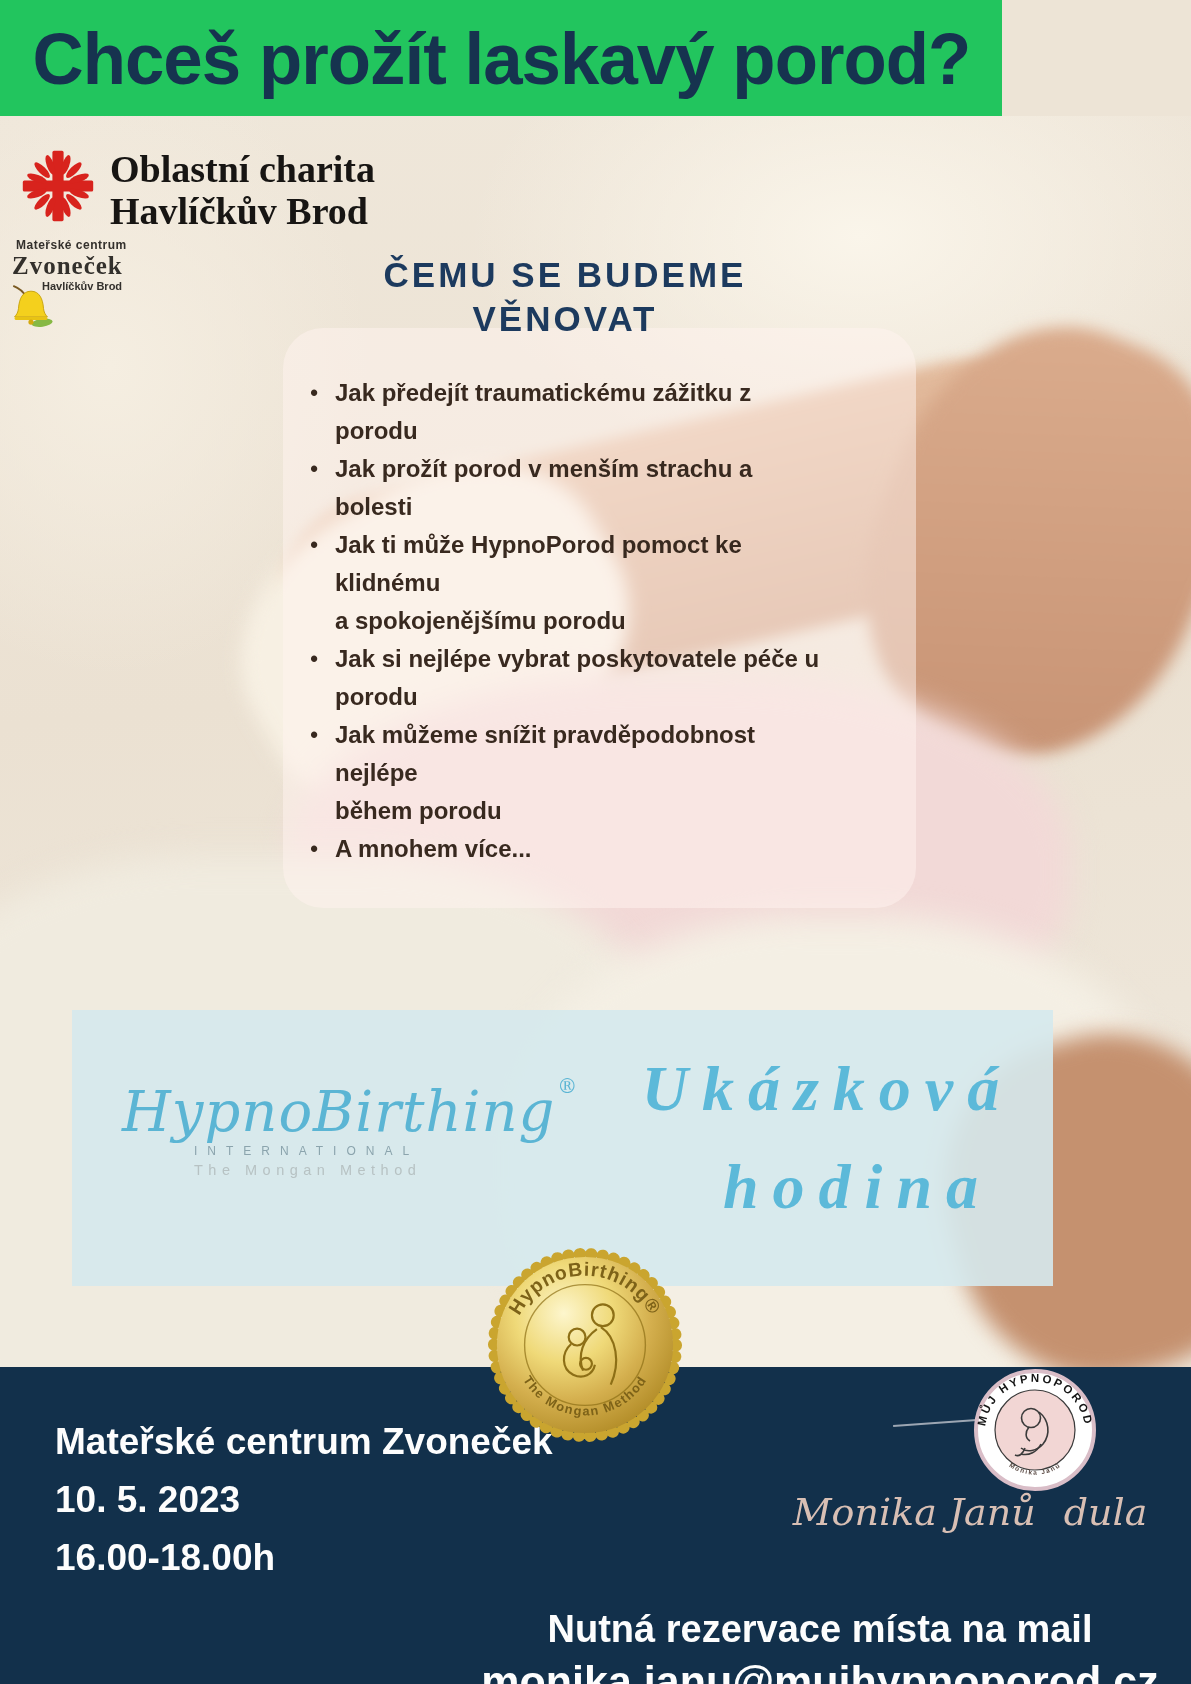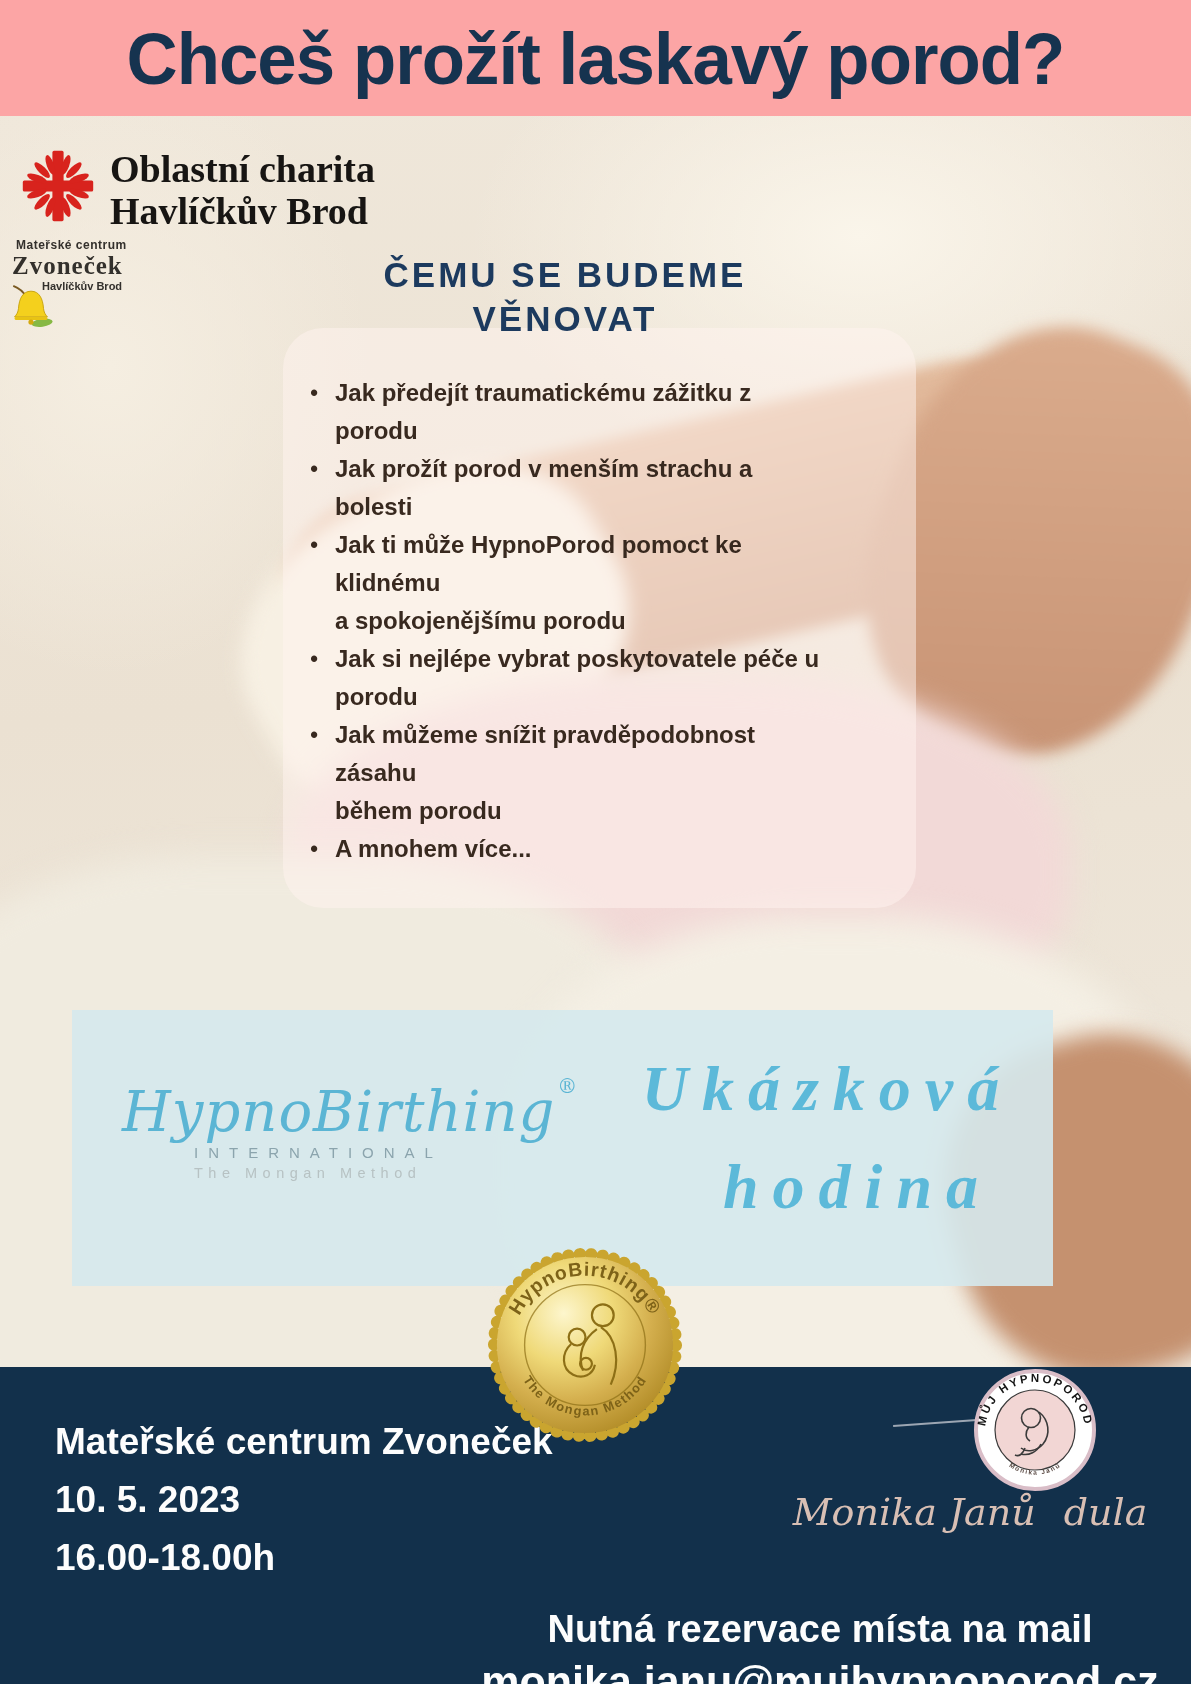--- a/index.html
+++ b/index.html
@@ -4,22 +4,22 @@
 <style>
   html,body { margin:0; padding:0; background:#555; }
   .poster {
     position:relative; width:1191px; height:1684px; margin:0 auto;
     overflow:hidden; background:#ede4d6;
     font-family:"Liberation Sans", sans-serif;
   }
 
   
   .top-banner {
-    position:absolute; top:0; left:0; width:1191px; height:116px;
-    background:#fca5a5; display:flex; align-items:center; justify-content:center;
+    position:absolute; top:0; left:0; width:1002px; height:116px;
+    background:#22c55e; display:flex; align-items:center; justify-content:center;
     z-index:4;
   }
   .top-banner h1 {
     margin:0; font-size:73px; font-weight:bold; color:#16334f;
     letter-spacing:-1px; transform:scaleX(.97); white-space:nowrap;
   }
 
   
   .photo {
     position:absolute; top:116px; left:0; width:1191px; height:1251px;
@@ -82,21 +82,21 @@
   .blue-banner {
     position:absolute; left:72px; top:894px; width:981px; height:276px;
     background:rgba(213,233,237,.9); z-index:3; display:flex;
   }
   .hb-wordmark { width:480px; padding:64px 0 0 50px; }
   .hb-name {
     font-family:"DejaVu Serif", serif; font-style:italic;
     font-size:56px; color:#5bb5d4; letter-spacing:1px; white-space:nowrap;
   }
   .hb-name sup { font-size:20px; vertical-align:38px; margin-left:2px; }
-  .hb-int  { margin:0 0 0 72px; font-size:15px; letter-spacing:10px; color:#8ba4ad; }
+  .hb-int  { margin:0 0 0 72px; font-size:12px; letter-spacing:10px; color:#8ba4ad; }
   .hb-mongan { margin:4px 0 0 72px; font-size:14.5px; letter-spacing:5.5px; color:#b7c2c3; }
   .promo {
     flex:1; text-align:center; padding-top:30px;
     font-size:64px; font-weight:bold; font-style:italic; letter-spacing:14px;
     color:#5cb9d9; line-height:98px; white-space:nowrap;font-family:Liberation Serif, serif;
   }
   .promo .l2 { transform:translateX(30px); }
   .promo div { display:block; }
 
   
@@ -205,21 +205,21 @@
 a spokojenějšímu porodu</span>
           </li>
         <li>
             <span class="dot">•</span>
             <span class="txt">Jak si nejlépe vybrat poskytovatele péče u
 porodu</span>
           </li>
         <li>
             <span class="dot">•</span>
             <span class="txt">Jak můžeme snížit pravděpodobnost
-zásahu
+nejlépe
 během porodu</span>
           </li>
         <li>
             <span class="dot">•</span>
             <span class="txt">A mnohem více...</span>
           </li>
       </ul>
     </div>
 
     <div class="blue-banner">

